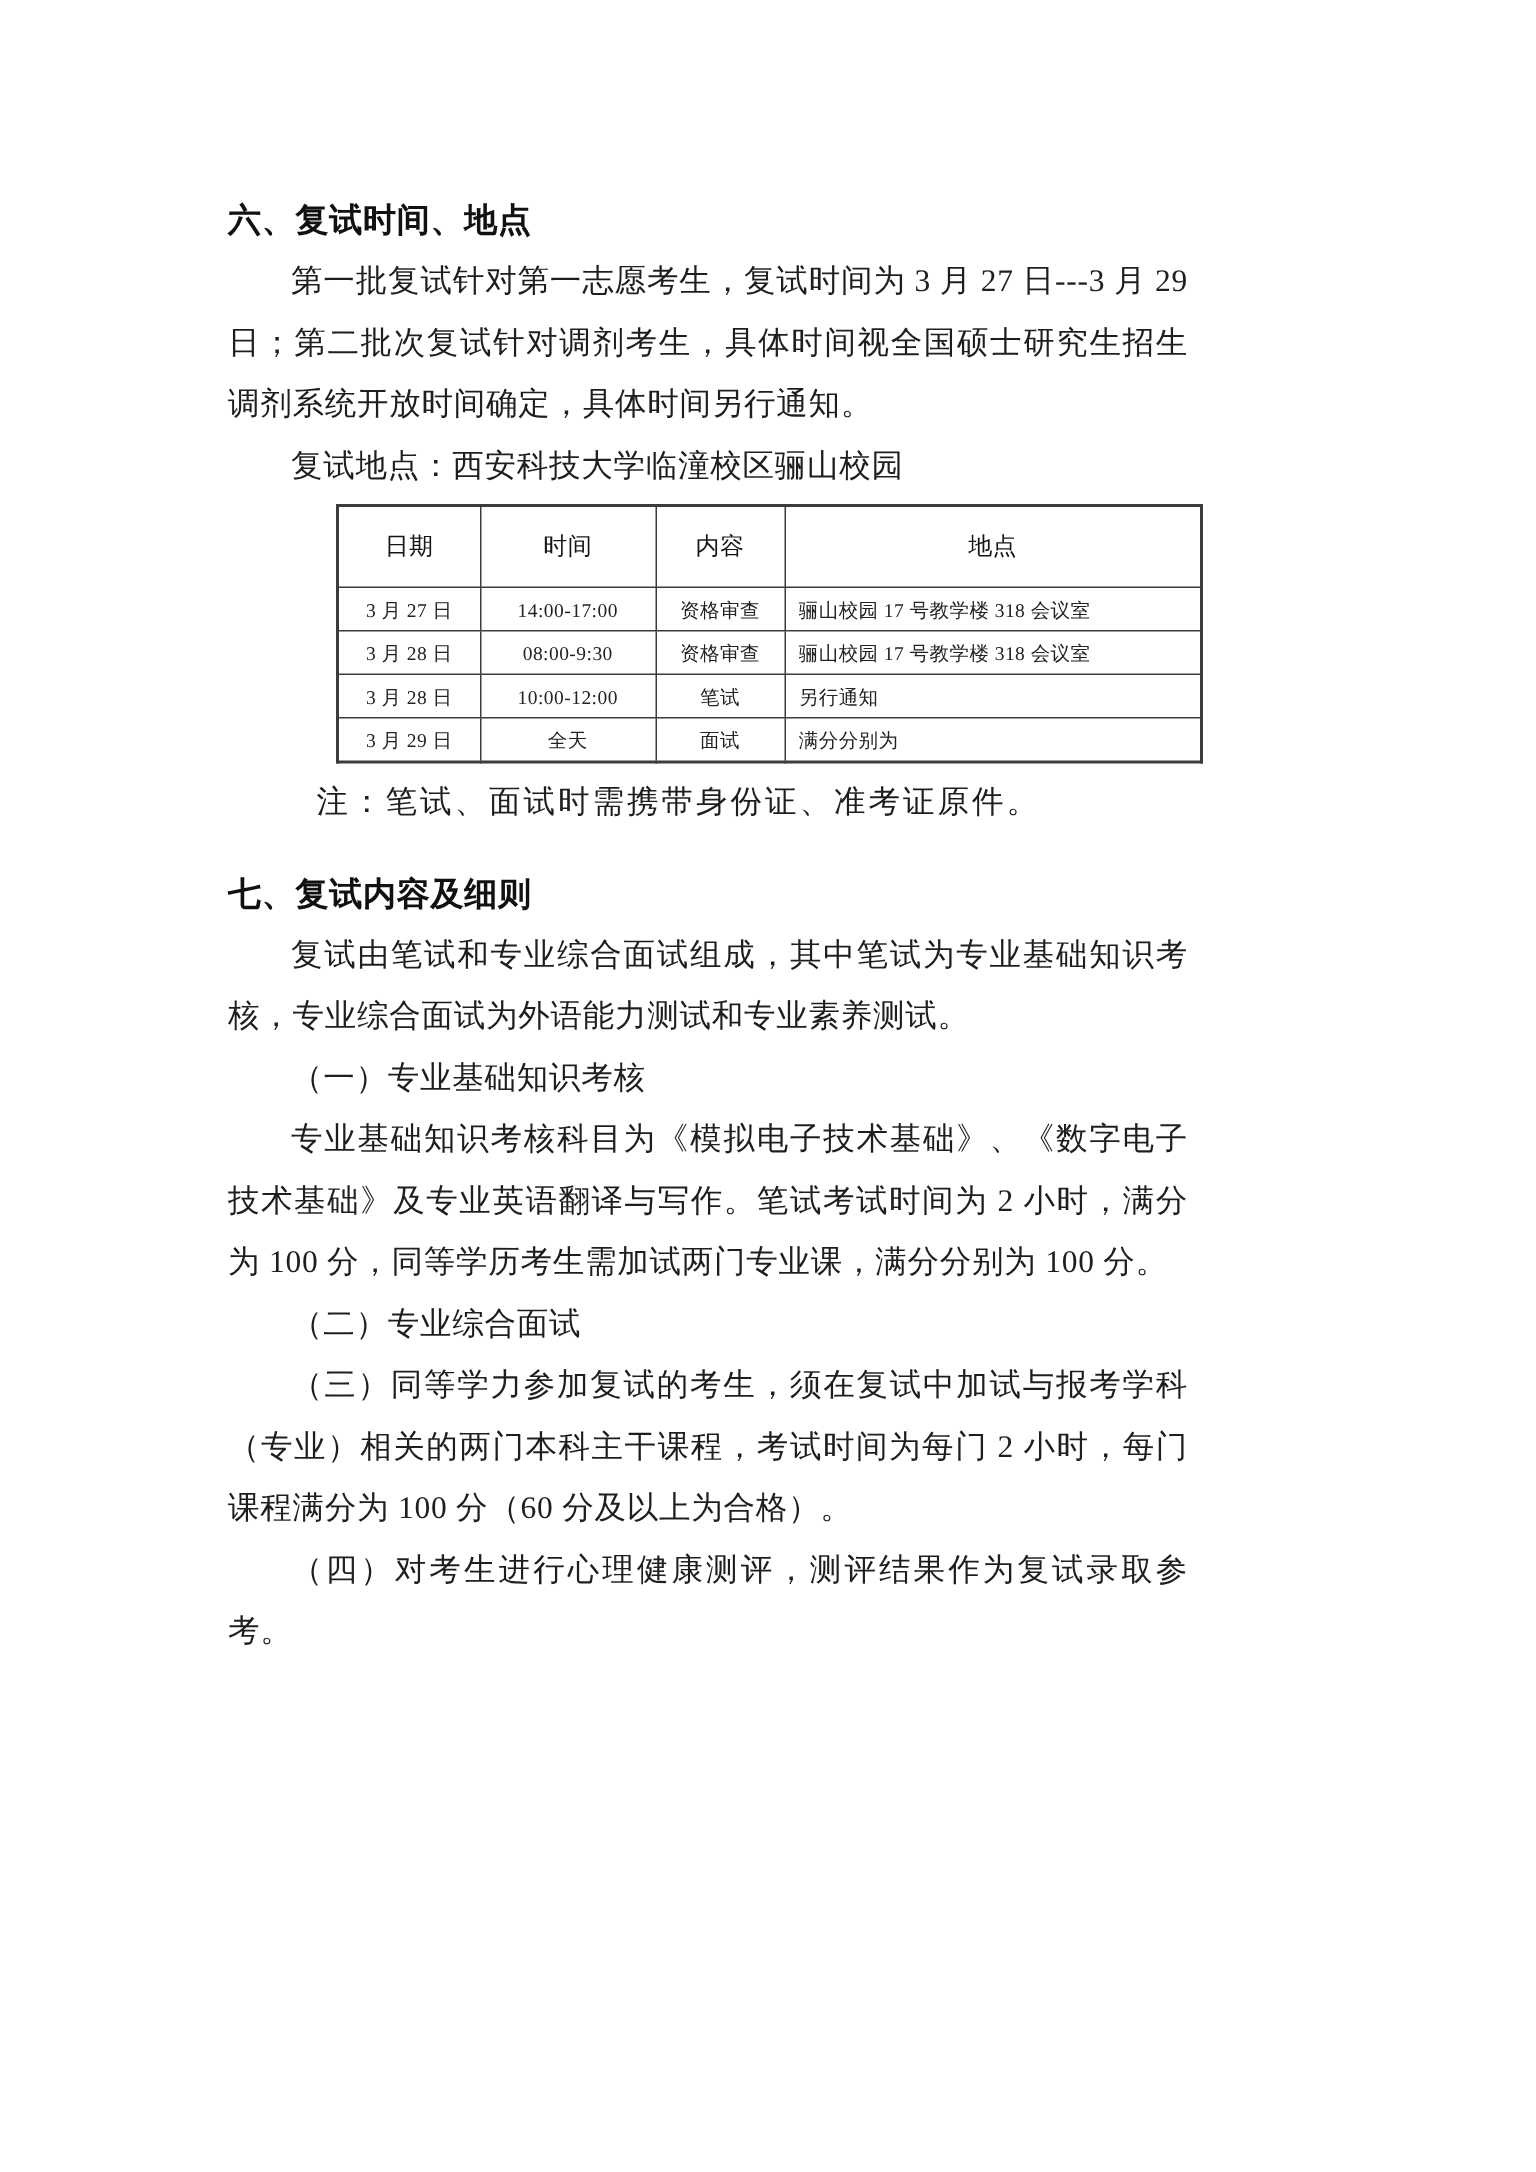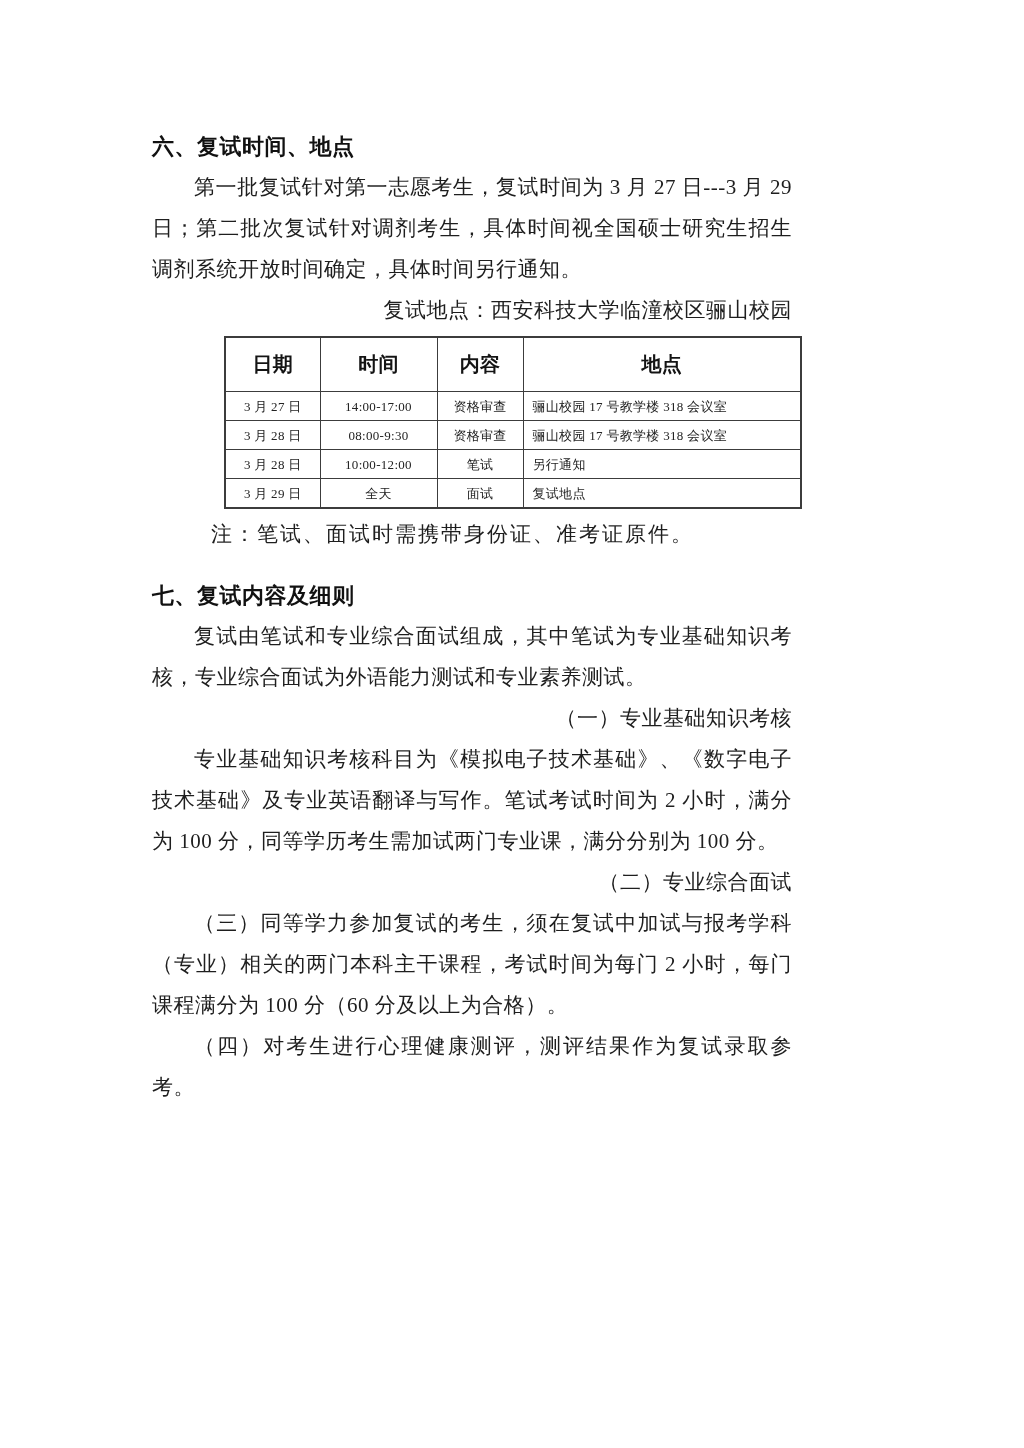--- a/index.html
+++ b/index.html
@@ -37,21 +37,20 @@
   }
   .para {
     text-align: justify;
     text-align-last: left;
     text-indent: 42px;
     letter-spacing: 0.5px;
   }
   .single-line {
     text-indent: 42px;
     letter-spacing: 0.5px;
-    text-align: right;
   }
   .note-line {
     text-indent: 59px;
     letter-spacing: 2px;
   }
   table.sched {
     border-collapse: collapse;
     table-layout: fixed;
     width: 576px;
     margin: 5px 0 5px 72px;
@@ -63,22 +62,22 @@
     vertical-align: middle;
     text-align: center;
     font-size: 13px;
     line-height: 27px;
     letter-spacing: 0.3px;
     overflow: hidden;
     white-space: nowrap;
   }
   table.sched th {
     height: 53px;
-    font-size: 20px;
-    font-weight: bold;
+    font-size: 16px;
+    font-weight: normal;
     color: #141414;
   }
   table.sched td { height: 28px; color: #222222; }
   table.sched td.loc-cell {
     text-align: left;
     padding-left: 9px;
   }
   .col-date { width: 95px; }
   .col-time { width: 117px; }
   .col-content { width: 86px; }
@@ -128,21 +127,21 @@
         <tr>
           <td>3 月 28 日</td>
           <td>10:00-12:00</td>
           <td>笔试</td>
           <td class="loc-cell">另行通知</td>
         </tr>
         <tr>
           <td>3 月 29 日</td>
           <td>全天</td>
           <td>面试</td>
-          <td class="loc-cell">复试地点</td>
+          <td class="loc-cell">满分分别为</td>
         </tr>
       </tbody>
     </table>
 
     <p class="note-line">注：笔试、面试时需携带身份证、准考证原件。</p>
   </section>
 
   <section>
     <h2 class="major-heading second">七、复试内容及细则</h2>
 

